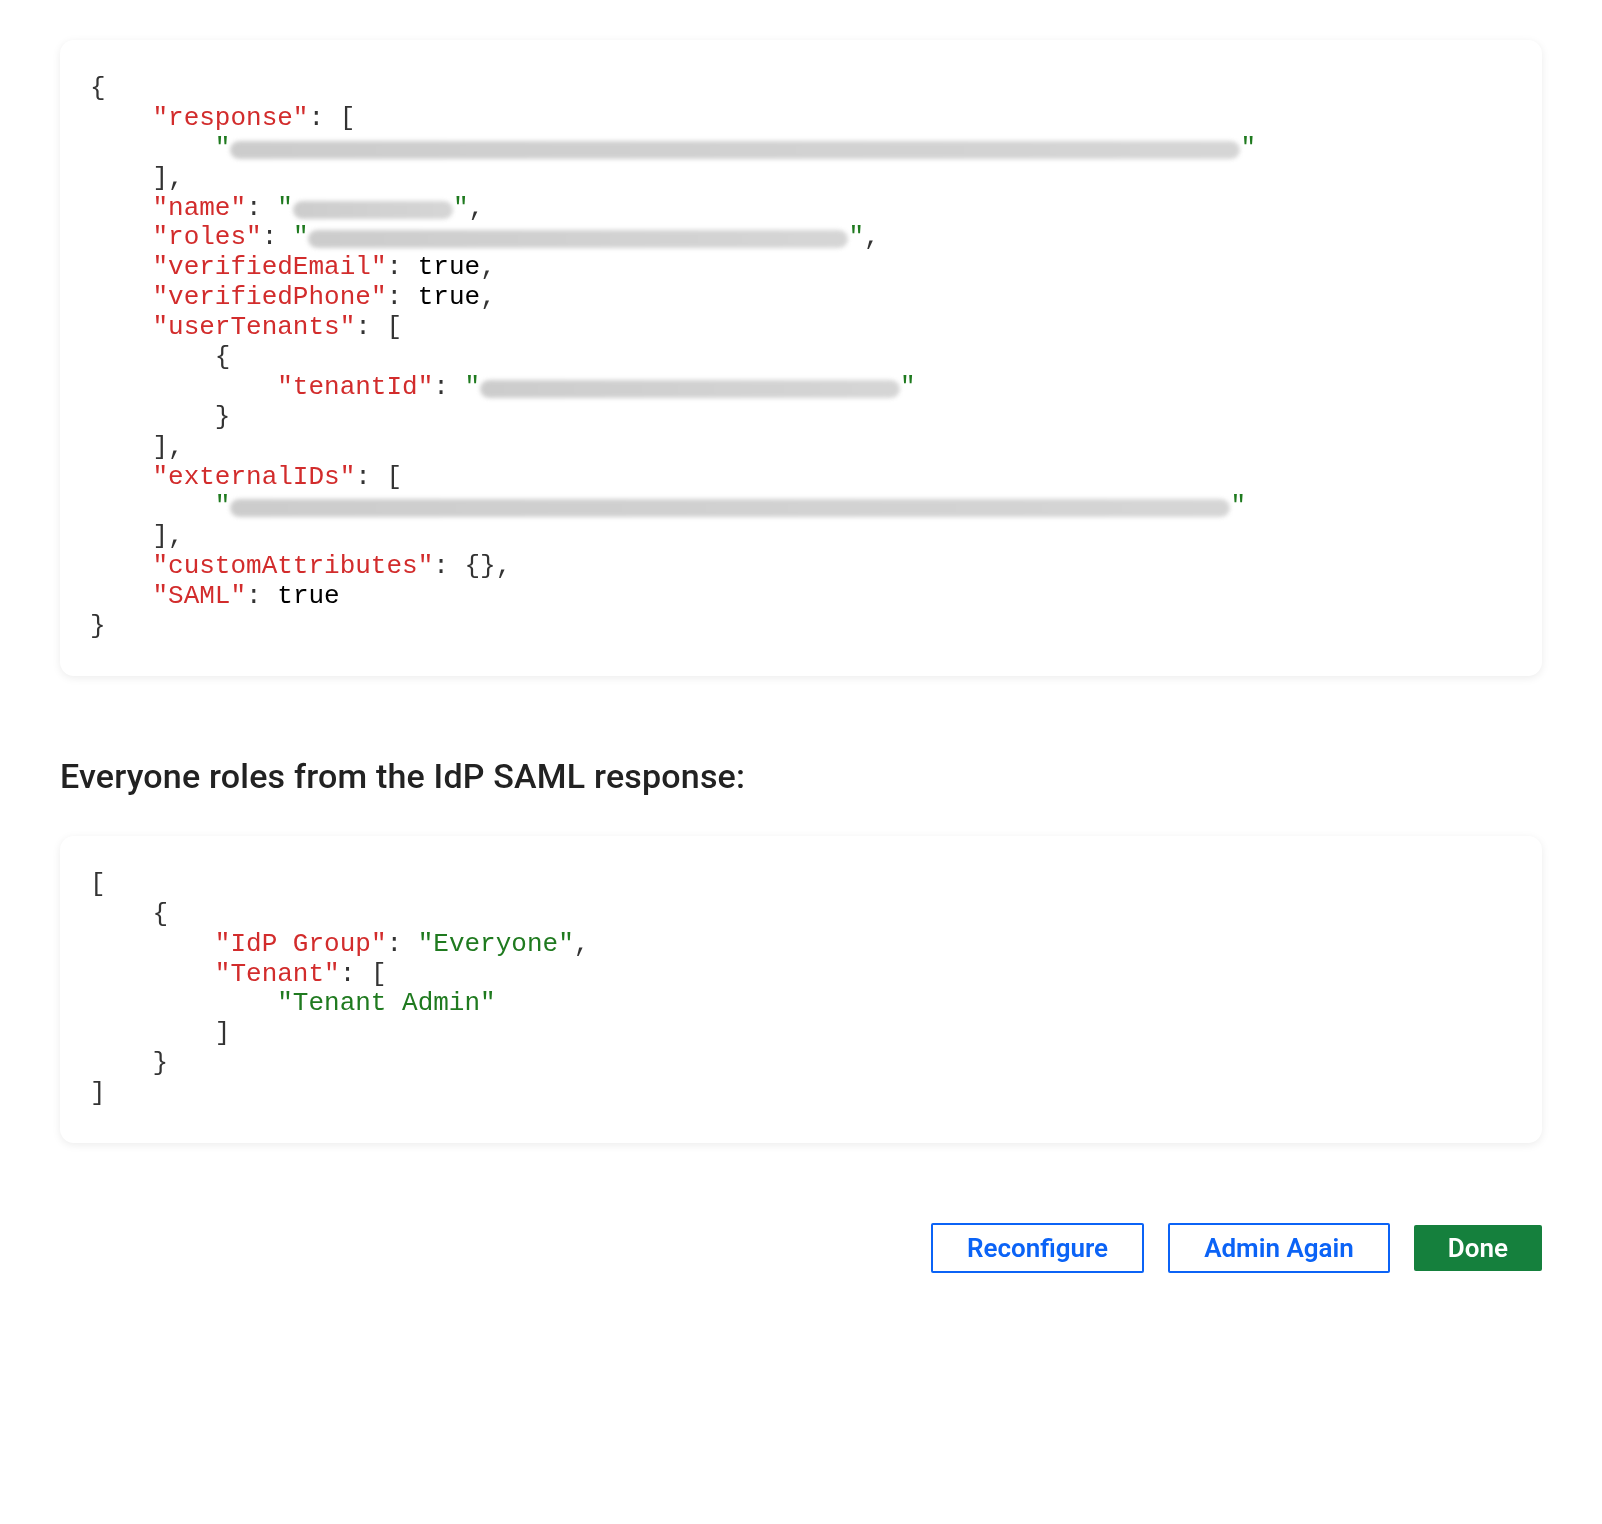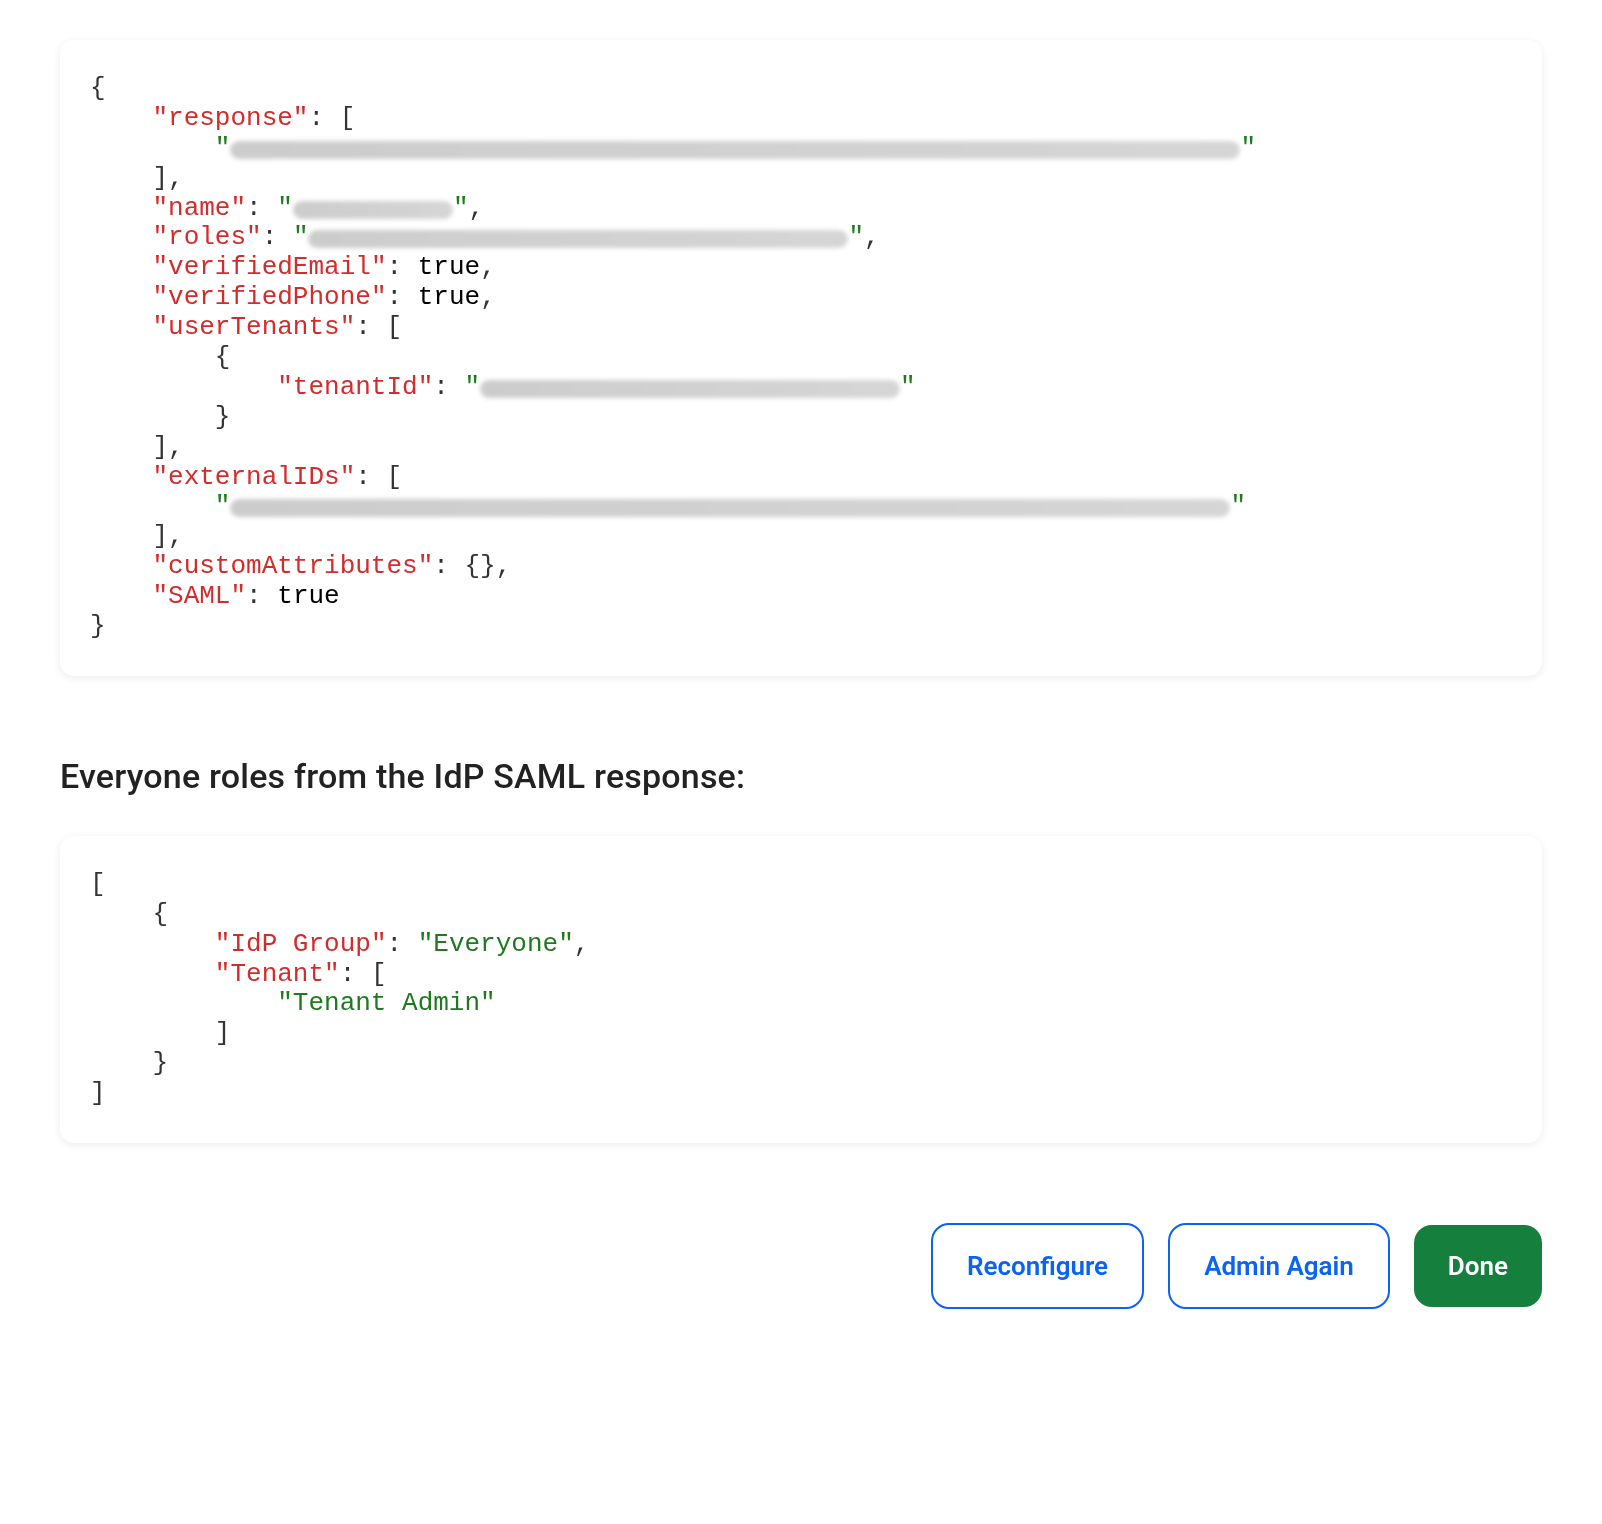--- a/index.html
+++ b/index.html
@@ -45,22 +45,22 @@
   .button-row {
     display: flex;
     justify-content: flex-end;
     align-items: center;
     gap: 24px;
     margin-top: 70px;
   }
   .btn {
     font-size: 26px;
     font-weight: 600;
-    padding: 26px 34px;
-    border-radius: 18px;
+    padding: 8px 34px;
+    border-radius: 2px;
     cursor: pointer;
     border: none;
     font-family: inherit;
   }
   .btn-outline {
     background: #ffffff;
     color: #0b63f6;
     border: 2px solid #0b63f6;
   }
   .btn-primary {

